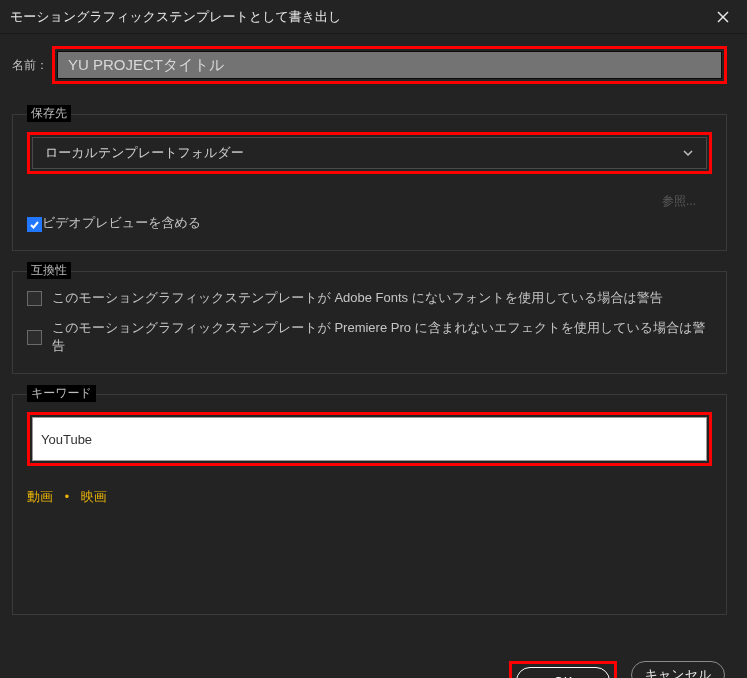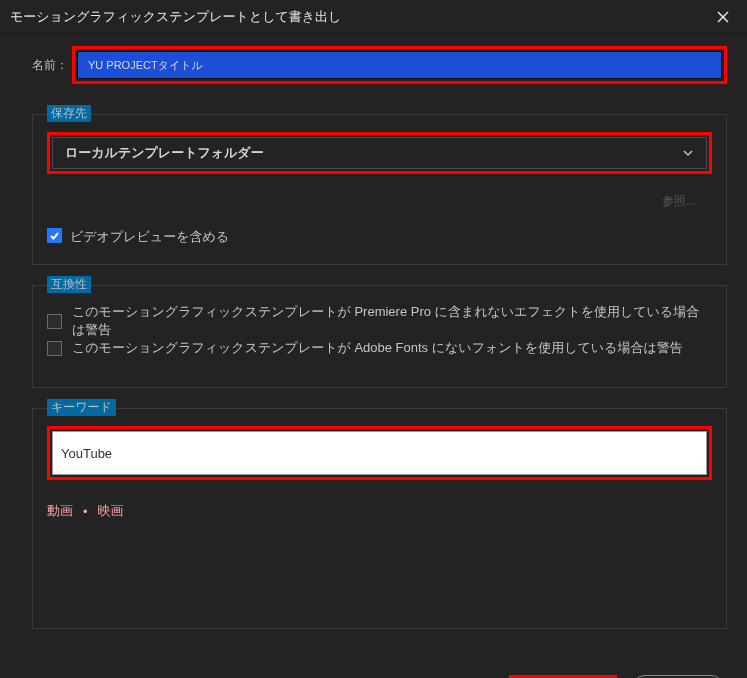--- a/index.html
+++ b/index.html
@@ -30,21 +30,21 @@
       width: 28px;
       height: 28px;
       display: flex;
       align-items: center;
       justify-content: center;
       color: #e8e8e8;
       cursor: pointer;
     }
     .close-btn svg { width: 14px; height: 14px; }
     .content {
-      padding: 12px 20px 12px 32px;
+      padding: 12px 20px 12px 12px;
       background: #232323;
     }
     .row {
       display: flex;
       align-items: center;
       margin-bottom: 18px;
     }
     .name-label {
       width: 40px;
       flex: 0 0 40px;
@@ -52,75 +52,74 @@
       font-size: 12px;
     }
     .highlight-red {
       border: 3px solid #ff0000;
       padding: 2px;
     }
     .input-wrap-flex { flex: 1; }
     .text-input {
       width: 100%;
       height: 28px;
-      background: #1d4ed8;
+      background: #737373;
       border: 1px solid #0b0b0b;
       color: #d8d8d8;
-      font-size: 11px;
+      font-size: 15px;
       padding: 0 10px;
       outline: none;
     }
     .section {
       border: 1px solid #3a3a3a;
       padding: 14px 14px 18px 14px;
       margin-bottom: 20px;
       position: relative;
     }
     .section-label {
       color: #bdbdbd;
       font-size: 12px;
       position: relative;
       top: -24px;
-      background: #0369a1;
+      background: #000000;
       padding: 0 4px;
       display: inline-block;
     }
     .section-body { margin-top: -14px; }
     .select-box {
       display: flex;
       align-items: center;
       justify-content: space-between;
       height: 32px;
       background: #232323;
       border: 1px solid #4a4a4a;
       padding: 0 12px;
       cursor: pointer;
     }
-    .select-box span { color: #d2d2d2; font-size: 13px; font-weight: bold; }
+    .select-box span { color: #d2d2d2; font-size: 13px; }
     .chevron { width: 12px; height: 12px; }
     .browse-row {
       display: flex;
       justify-content: flex-end;
       margin-top: 14px;
     }
     .browse-btn {
       height: 26px;
       padding: 0 16px;
       border-radius: 13px;
       background: transparent;
       border: none;
       color: #5a5a5a;
       font-size: 12px;
       text-align: center;
     }
     .checkbox-row {
       display: flex;
-      align-items: flex-start;
-      gap: 8px;
-      margin-top: 14px;
+      align-items: flex-end;
+      gap: 0;
     }
     .checkbox {
       width: 15px;
       height: 15px;
       border: 1px solid #6a6a6a;
       background: #2d2d2d;
       display: inline-flex;
       align-items: center;
       justify-content: center;
       cursor: pointer;
@@ -143,22 +142,23 @@
       color: #333;
       font-size: 13px;
       padding: 0 8px;
       outline: none;
     }
     .tags-row {
       margin-top: 22px;
       display: flex;
       align-items: center;
       gap: 10px;
-      color: #fca5a5;
-      font-size: 13px;
+      color: #eab308;
+      font-size: 13px;
+      font-family: Liberation Mono, monospace;
     }
     .keyword-section-extra { height: 90px; }
     .footer {
       display: flex;
       justify-content: flex-end;
       gap: 14px;
       padding: 14px 22px 18px 22px;
     }
     .btn {
       height: 28px;
@@ -219,27 +219,27 @@
           </svg>
         </span>
         <span class="checkbox-label">ビデオプレビューを含める</span>
       </div>
     </div>
   </div>
 
   <div class="section">
     <span class="section-label">互換性</span>
     <div class="section-body">
+      <div class="compat-item">
+        <span class="checkbox"></span>
+        <span class="checkbox-label">このモーショングラフィックステンプレートが Adobe Fonts にないフォントを使用している場合は警告</span>
+      </div>
       <div class="compat-item" style="margin-bottom:0;">
         <span class="checkbox"></span>
         <span class="checkbox-label">このモーショングラフィックステンプレートが Premiere Pro に含まれないエフェクトを使用している場合は警告</span>
-      </div>
-      <div class="compat-item">
-        <span class="checkbox"></span>
-        <span class="checkbox-label">このモーショングラフィックステンプレートが Adobe Fonts にないフォントを使用している場合は警告</span>
       </div>
     </div>
   </div>
 
   <div class="section">
     <span class="section-label">キーワード</span>
     <div class="section-body">
       <div class="highlight-red">
         <input type="text" class="keyword-input" value="YouTube" style="">
       </div>

